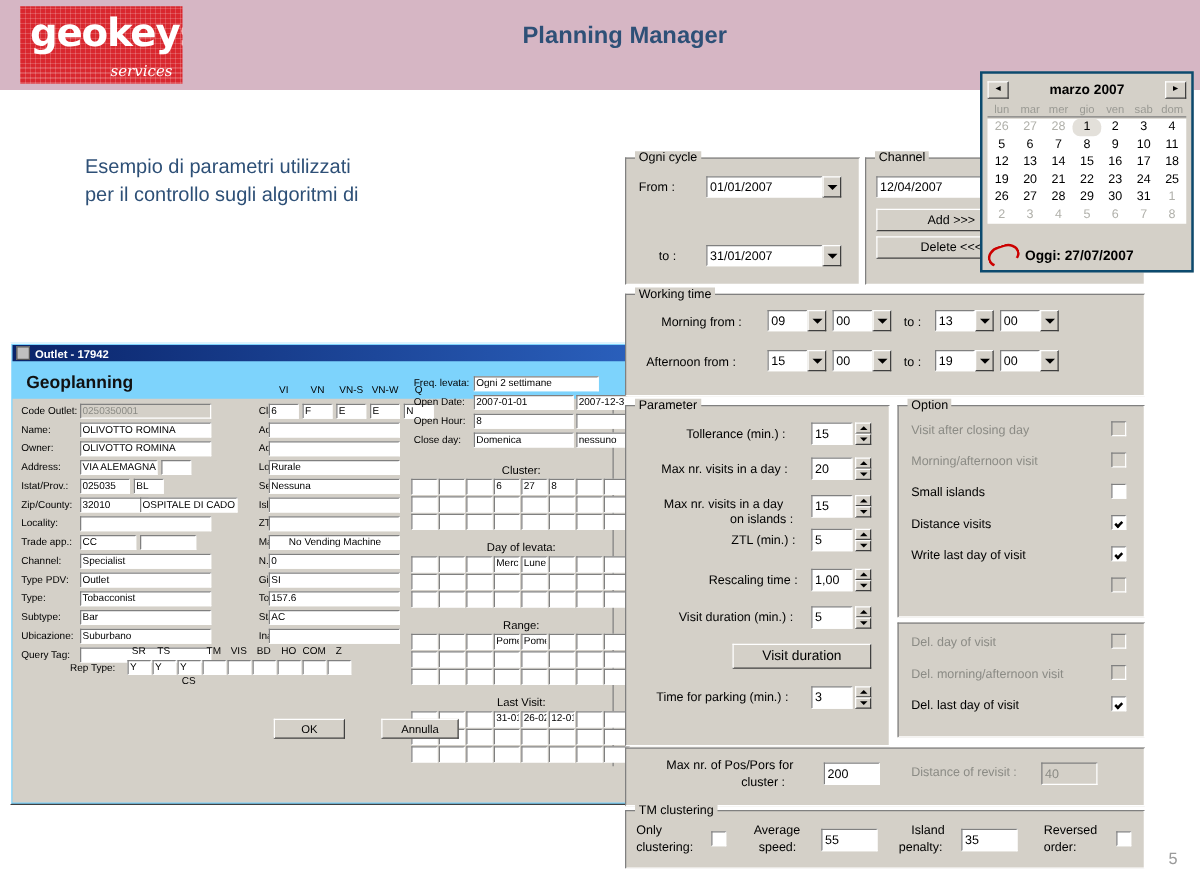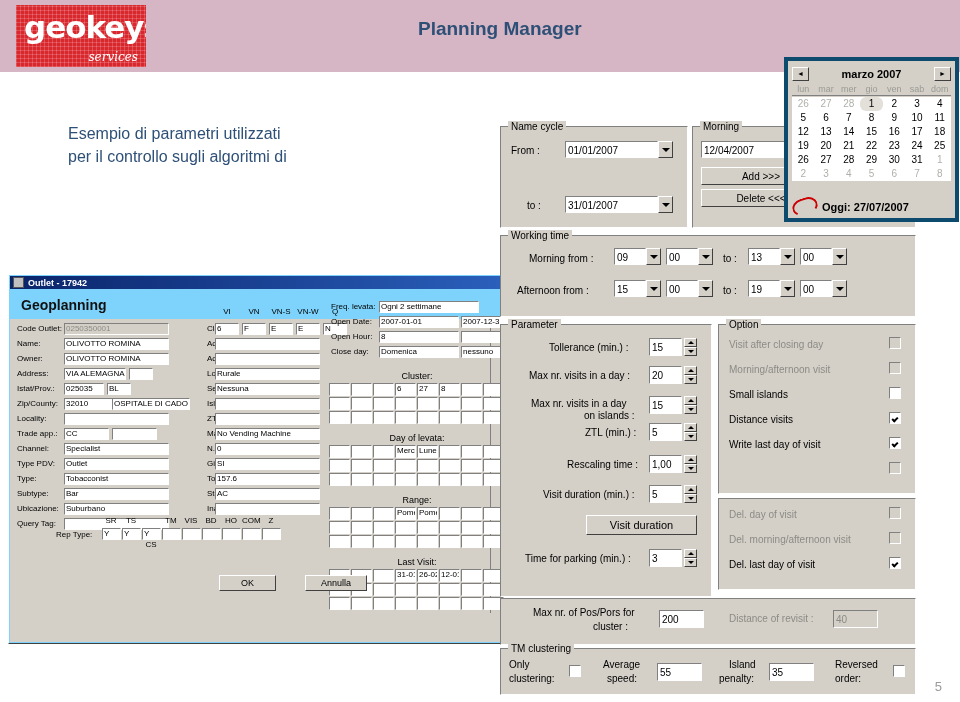--- a/index.html
+++ b/index.html
@@ -61,21 +61,21 @@
       display:flex;align-items:center;padding-left:3px;box-sizing:border-box;}
   #outlet-titlebar .ticon{width:9px;height:9px;background:#c0c0c0;border:1px solid #555;margin-right:4px;}
   #geoplanning-heading{position:absolute;left:12px;top:22px;font-size:14px;font-weight:bold;color:#111;}
   #outlet-body{position:absolute;left:1px;top:44px;right:1px;bottom:1px;background:#d4d0c8;}
   #outlet-scroll{position:absolute;right:1px;top:44px;width:9px;bottom:30px;background:#d4d0c8;border-left:1px solid #808080;}
   .fcell{position:absolute;height:12px;background:#fff;border:1px solid;
       border-color:#808080 #fff #fff #808080;box-sizing:border-box;font-size:8px;padding-left:1px;overflow:hidden;white-space:nowrap;}
   .secthdr{position:absolute;font-size:9px;color:#000;text-align:center;}
 
   
-  #calendar{left:784px;top:57px;width:167px;height:157px;border:4px solid #0c4a6e;background:#d4d0c8;z-index:40;}
+  #calendar{left:784px;top:57px;width:167px;height:157px;border:2px solid #0c4a6e;background:#d4d0c8;z-index:40;}
   #cal-head{position:absolute;left:4px;top:4px;right:4px;height:17px;display:flex;align-items:center;justify-content:space-between;}
   #cal-head .nav{width:17px;height:14px;background:#d4d0c8;border:1px solid;border-color:#fff #404040 #404040 #fff;
       display:flex;align-items:center;justify-content:center;font-size:7px;box-sizing:border-box;}
   #cal-title{font-size:11px;font-weight:bold;color:#000;}
   #cal-days{position:absolute;left:4px;top:23px;right:4px;display:flex;border-bottom:1px solid #808080;padding-bottom:1px;}
   #cal-days span{flex:1;text-align:center;font-size:9px;color:#9a9a94;}
   #cal-grid{position:absolute;left:4px;top:36px;right:4px;background:#fff;}
   #cal-grid .row{display:flex;}
   #cal-grid .row span{flex:1;text-align:center;font-size:10px;line-height:14px;color:#000;}
   #cal-grid .row span.mut{color:#b0b0aa;}
@@ -161,21 +161,21 @@
       <div class="fcell" style="left:206px;top:78px;width:105px;"></div>
       <span class="lbl" style="left:198px;top:94px;font-size:8px;">Location:</span>
       <div class="fcell" style="left:206px;top:93px;width:105px;">Rurale</div>
       <span class="lbl" style="left:198px;top:109px;font-size:8px;">Seasonality:</span>
       <div class="fcell" style="left:206px;top:108px;width:105px;">Nessuna</div>
       <span class="lbl" style="left:198px;top:124px;font-size:8px;">Island:</span>
       <div class="fcell" style="left:206px;top:123px;width:105px;"></div>
       <span class="lbl" style="left:198px;top:139px;font-size:8px;">ZTL:</span>
       <div class="fcell" style="left:206px;top:138px;width:105px;"></div>
       <span class="lbl" style="left:198px;top:154px;font-size:8px;">Machine:</span>
-      <div class="fcell" style="left:206px;top:153px;width:105px;">No Vending Machine</div>
+      <div class="fcell" style="left:206px;top:153px;width:105px;text-align:center;">No Vending Machine</div>
       <span class="lbl" style="left:198px;top:169px;font-size:8px;">N. Pat.:</span>
       <div class="fcell" style="left:206px;top:168px;width:105px;">0</div>
       <span class="lbl" style="left:198px;top:184px;font-size:8px;">Giochi:</span>
       <div class="fcell" style="left:206px;top:183px;width:105px;">SI</div>
       <span class="lbl" style="left:198px;top:199px;font-size:8px;">Total sales::</span>
       <div class="fcell" style="left:206px;top:198px;width:105px;">157.6</div>
       <span class="lbl" style="left:198px;top:214px;font-size:8px;">Status:</span>
       <div class="fcell" style="left:206px;top:213px;width:105px;">AC</div>
       <span class="lbl" style="left:198px;top:229px;font-size:8px;">Inactivity reas.:</span>
       <div class="fcell" style="left:206px;top:228px;width:105px;"></div>
@@ -308,31 +308,31 @@
       <div class="fcell" style="left:408px;top:322px;width:21px;height:13px;"></div>
       <div class="fcell" style="left:430px;top:322px;width:21px;height:13px;"></div>
       <div class="fcell" style="left:452px;top:322px;width:21px;height:13px;"></div>
       <div class="fcell" style="left:474px;top:322px;width:21px;height:13px;"></div>
       <div class="btn" style="left:210px;top:300px;width:57px;height:16px;font-size:9px;">OK</div>
       <div class="btn" style="left:296px;top:300px;width:62px;height:16px;font-size:9px;">Annulla</div>
     </div>
 </div>
 
 <div class="win group" style="left:500px;top:126px;width:186px;height:100px;">
-  <span class="glab">Name cycle</span>
+  <span class="glab">Ogni cycle</span>
   <span class="lbl" style="left:10px;top:18px;">From :</span>
   <div class="tf" style="left:64px;top:14px;width:93px;height:17px;line-height:15px;">01/01/2007</div>
   <div class="ddbtn" style="left:157px;top:14px;height:17px;"></div>
   <span class="lbl" style="left:26px;top:73px;">to :</span>
   <div class="tf" style="left:64px;top:69px;width:93px;height:17px;line-height:15px;">31/01/2007</div>
   <div class="ddbtn" style="left:157px;top:69px;height:17px;"></div>
 </div>
 
 <div class="win group" style="left:692px;top:126px;width:222px;height:100px;">
-  <span class="glab">Morning</span>
+  <span class="glab">Channel</span>
   <div class="tf" style="left:8px;top:14px;width:105px;height:17px;line-height:15px;">12/04/2007</div>
   <div class="btn" style="left:8px;top:40px;width:120px;height:18px;">Add    &gt;&gt;&gt;</div>
   <div class="btn" style="left:8px;top:62px;width:120px;height:18px;">Delete &lt;&lt;&lt;</div>
   <div class="tf" style="left:134px;top:14px;width:80px;height:66px;"></div>
 </div>
 
 <div class="win group" style="left:500px;top:235px;width:414px;height:80px;">
   <span class="glab">Working time</span>
   <span class="lbl" style="left:28px;top:17px;">Morning from :</span>
   <div class="tf" style="left:113px;top:12px;width:32px;height:17px;line-height:15px;">09</div>

